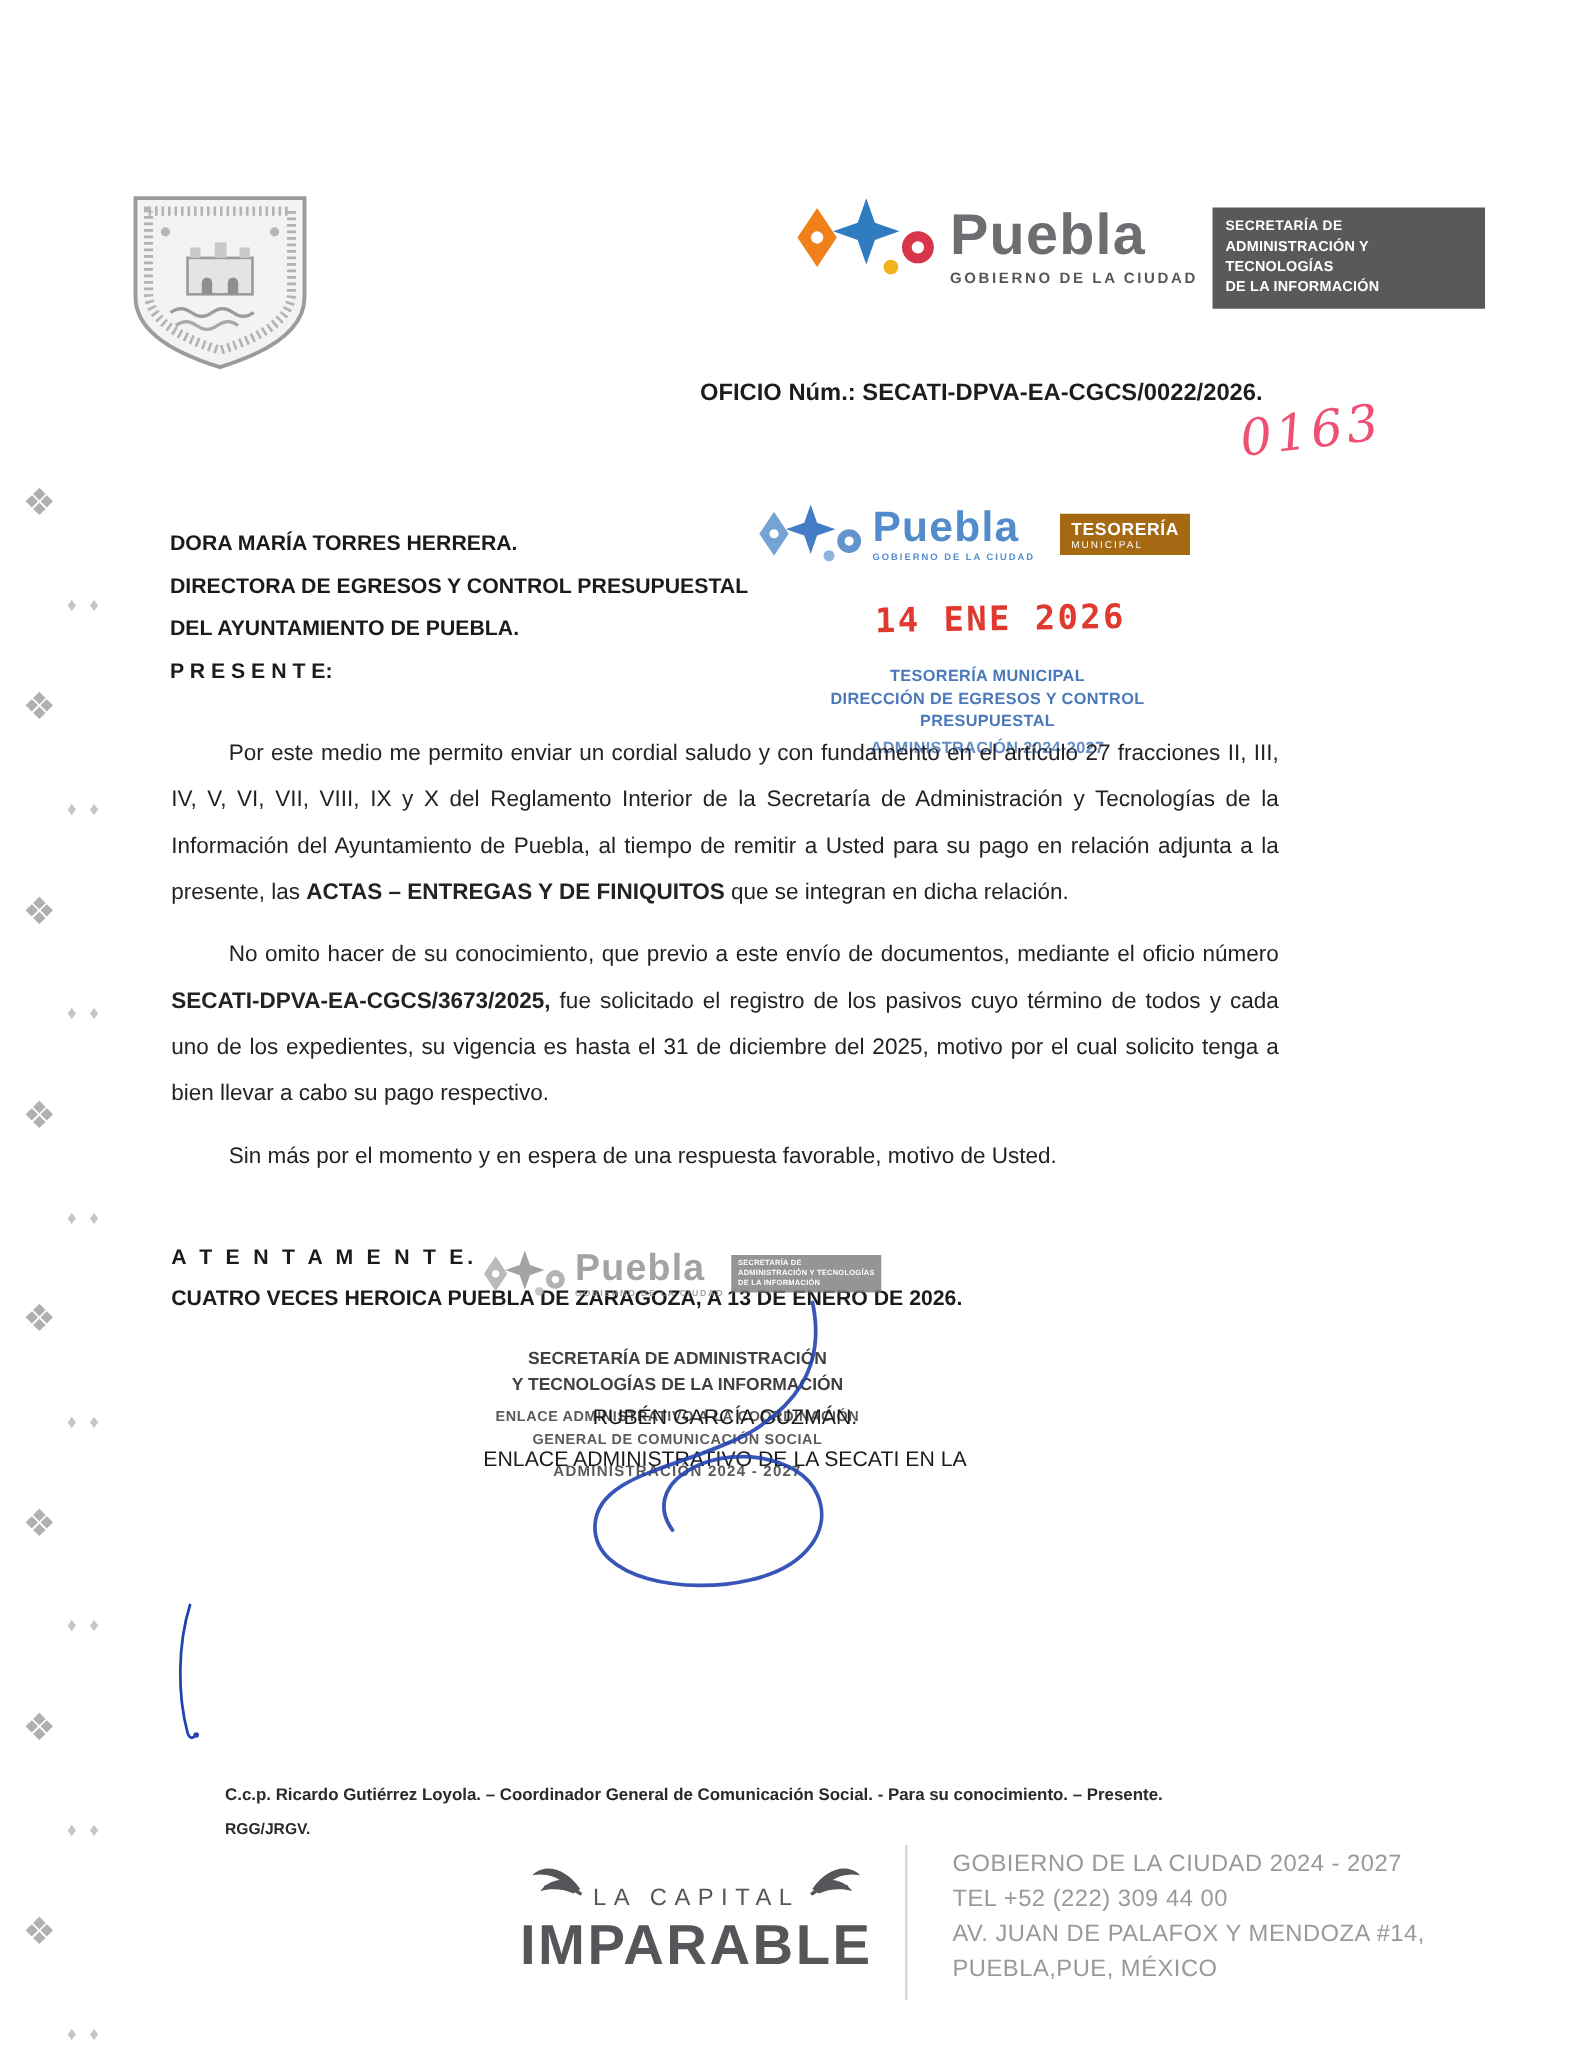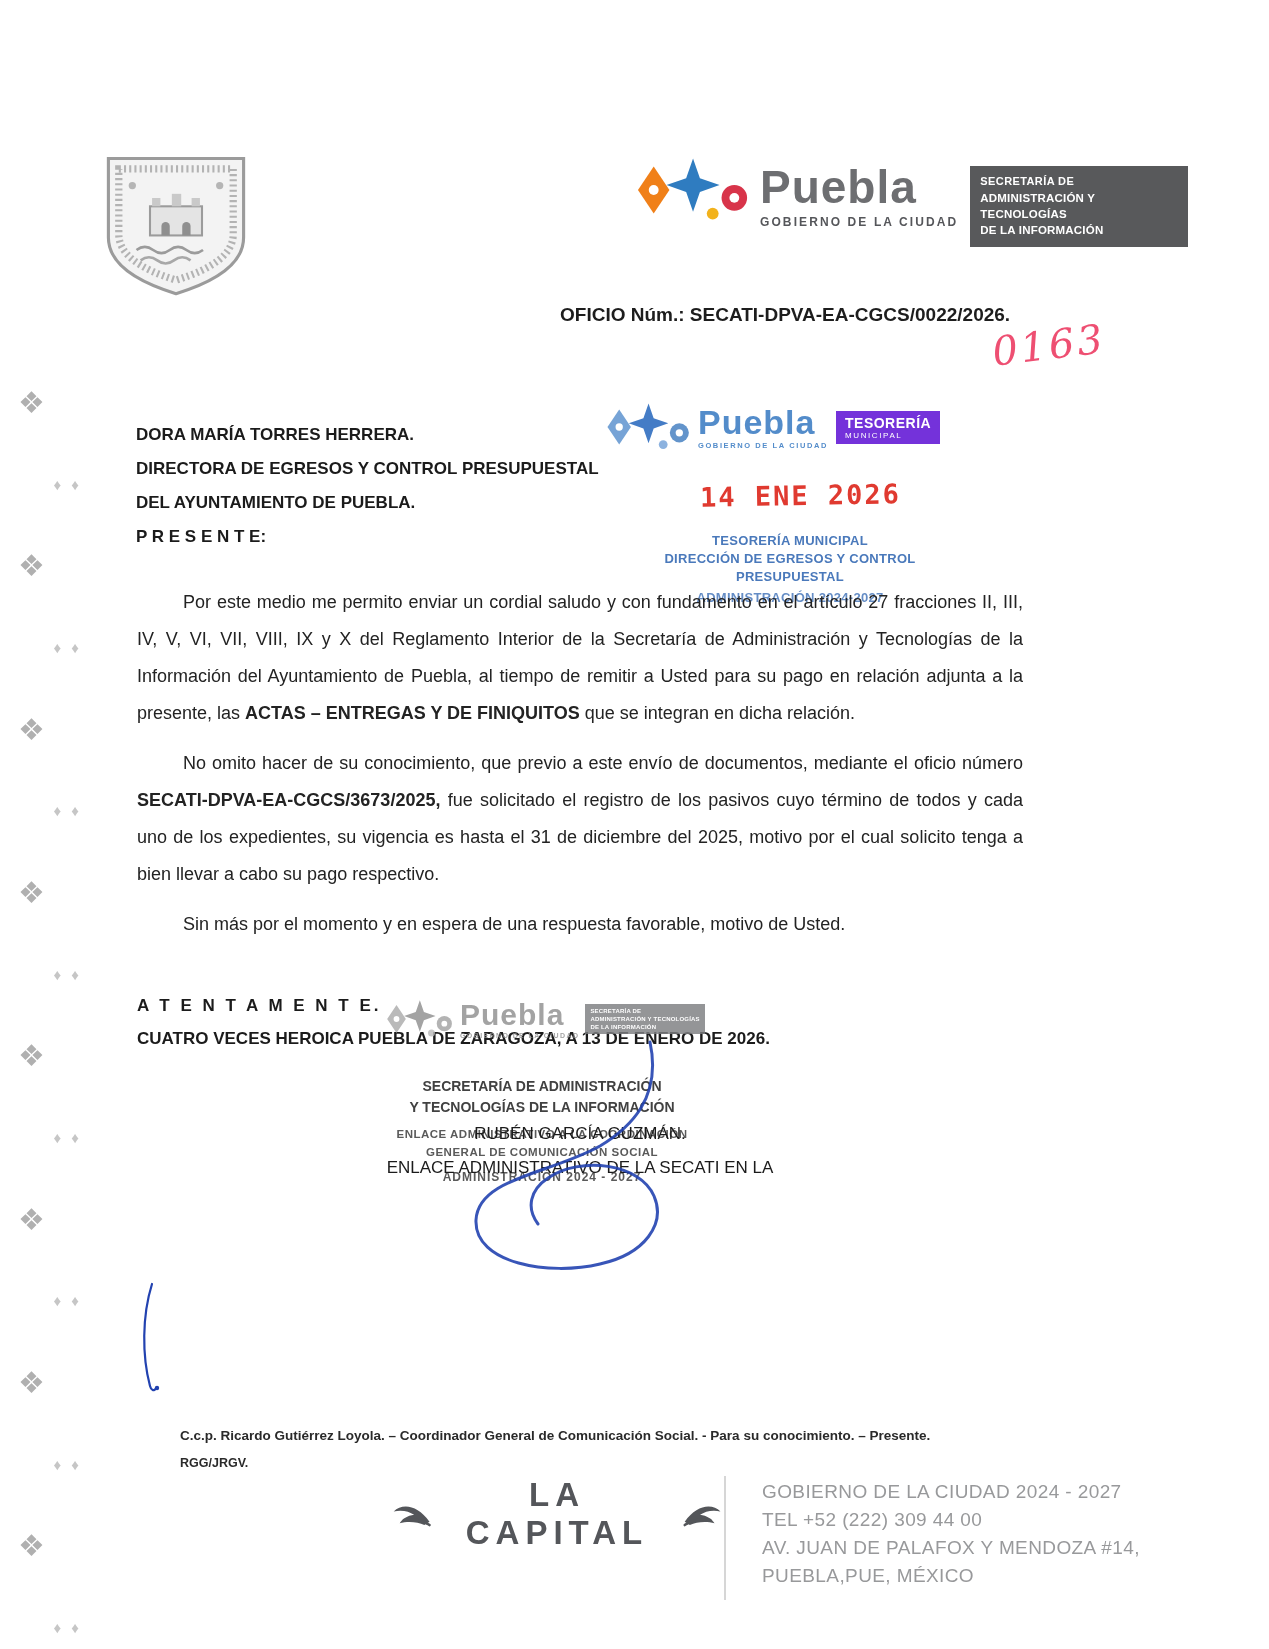--- a/index.html
+++ b/index.html
@@ -49,21 +49,21 @@
 
   
   .addressee{position:absolute;left:136px;top:418px;font-weight:bold;font-size:17px;
     line-height:34px;color:#1b1b1b;}
 
   
   .tstamp{position:absolute;left:606px;top:400px;display:flex;align-items:center;opacity:.95;}
   .tstamp .wordblock{margin-left:4px;margin-top:0;}
   .tstamp .wordmark{font-size:34px;color:#4a86c8;}
   .tstamp .brand-tagline{font-size:7.5px;color:#4a86c8;letter-spacing:1.6px;margin-top:2px;}
-  .tbox{margin-left:8px;background:#6d28d9;color:#fff;padding:4px 9px;}
+  .tbox{margin-left:20px;background:#a16207;color:#fff;padding:4px 9px;}
   .tbox .t1{font-size:14px;font-weight:bold;letter-spacing:.5px;}
   .tbox .t2{font-size:8px;letter-spacing:1.6px;}
   .date-stamp{position:absolute;left:700px;top:480px;font-family:"DejaVu Sans Mono",monospace;
     font-weight:bold;font-size:27px;color:#e03a30;letter-spacing:2px;transform:rotate(-1deg);}
   .tlines{position:absolute;left:598px;top:532px;width:384px;text-align:center;color:#4a79bb;
     font-size:13px;font-weight:bold;line-height:18px;letter-spacing:.3px;}
   .tlines div:nth-child(4){margin-top:3px;opacity:.85;}
 
   
   .bodytext{position:absolute;left:137px;top:584px;width:886px;font-size:18px;
@@ -98,21 +98,21 @@
 
   
   .signature{position:absolute;left:430px;top:1028px;z-index:6;}
   .penline{position:absolute;left:130px;top:1280px;z-index:6;}
 
   
   .ccp{position:absolute;left:180px;top:1428px;font-size:13.5px;font-weight:bold;color:#2a2a2a;}
   .initials{position:absolute;left:180px;top:1456px;font-size:12.5px;font-weight:bold;color:#2a2a2a;}
   .slogan{position:absolute;left:392px;top:1476px;width:330px;text-align:center;color:#54565a;}
   .slogan-top{display:flex;align-items:center;justify-content:center;gap:8px;}
-  .slogan-top .txt{font-size:33px;font-weight:bold;letter-spacing:6px;}
+  .slogan-top .txt{font-size:19px;font-weight:normal;letter-spacing:6px;margin-top:32px;}
   .slogan-bottom{font-size:45px;font-weight:bold;letter-spacing:2px;margin-top:3px;line-height:1;}
   .vdiv{position:absolute;left:724px;top:1476px;width:2px;height:124px;background:#d6d6d6;}
   .contact{position:absolute;left:762px;top:1478px;color:#98999b;font-size:19px;
     line-height:28px;letter-spacing:.4px;}
 </style>
 </head>
 <body>
 
 <div class="page">
 
@@ -272,20 +272,21 @@
       <svg width="42" height="32" viewBox="0 0 46 34">
         <path d="M44,26 C30,6 12,4 2,14 C12,12 20,14 26,18 C18,19 12,23 9,28 C18,25 30,26 38,30 Z" fill="#54565a"></path>
         <path d="M44,30 C36,24 24,22 14,24" fill="none" stroke="#54565a" stroke-width="3" stroke-linecap="round"></path>
       </svg>
       <span class="txt">LA CAPITAL</span>
       <svg width="42" height="32" viewBox="0 0 46 34" style="transform:scaleX(-1)">
         <path d="M44,26 C30,6 12,4 2,14 C12,12 20,14 26,18 C18,19 12,23 9,28 C18,25 30,26 38,30 Z" fill="#54565a"></path>
         <path d="M44,30 C36,24 24,22 14,24" fill="none" stroke="#54565a" stroke-width="3" stroke-linecap="round"></path>
       </svg>
     </div>
+    <div class="slogan-bottom">IMPARABLE</div>
   </div>
 
   <div class="vdiv"></div>
 
   <div class="contact">
     <div>GOBIERNO DE LA CIUDAD 2024 - 2027</div>
     <div>TEL +52 (222) 309 44 00</div>
     <div>AV. JUAN DE PALAFOX Y MENDOZA #14,</div>
     <div>PUEBLA,PUE, MÉXICO</div>
   </div>

